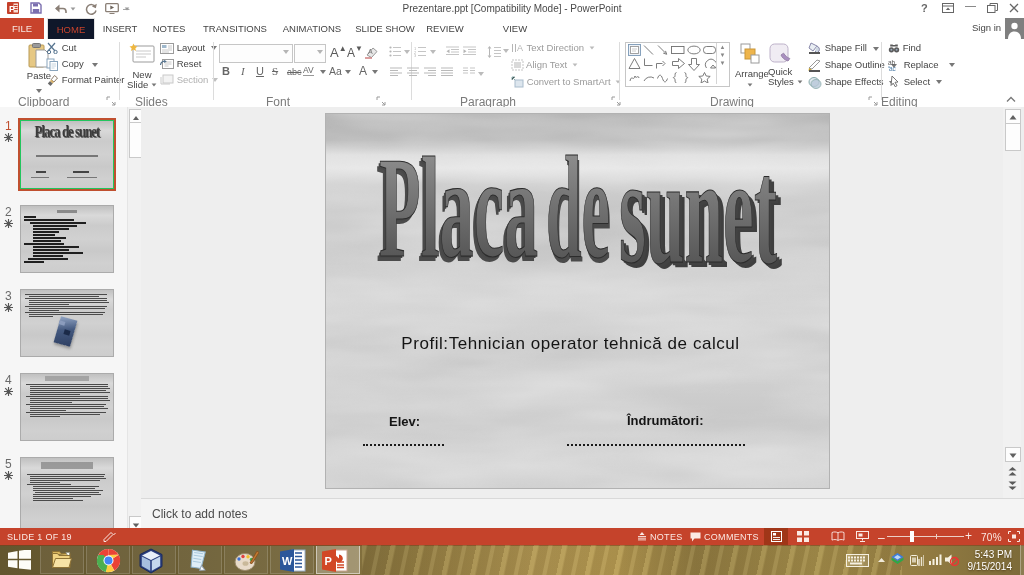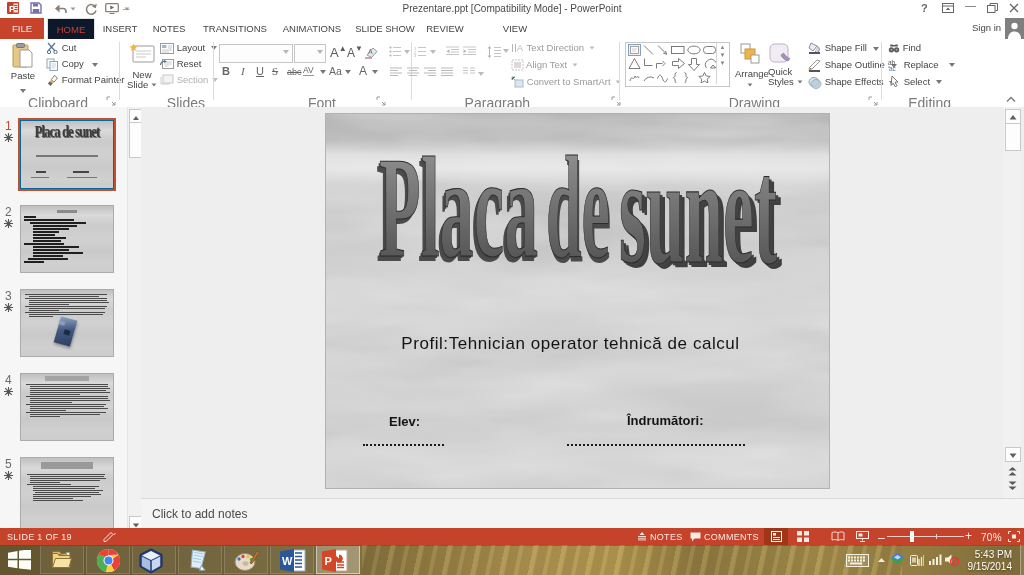--- a/index.html
+++ b/index.html
@@ -1,18 +1,18 @@
 <!DOCTYPE html>
 <html><head><meta charset="utf-8"><style>
 html,body{margin:0;padding:0;}
 #app{position:relative;width:1024px;height:575px;overflow:hidden;background:#fff;font-family:"Liberation Sans",sans-serif;-webkit-font-smoothing:antialiased;}
 .abs{position:absolute;}
 .dd{display:inline-block;width:0;height:0;border-left:3px solid transparent;border-right:3px solid transparent;border-top:4px solid #777;vertical-align:middle;}
 .vsep{position:absolute;top:3px;height:58px;width:1px;background:#dcdcdc;}
-.glabel{position:absolute;top:56px;font-size:14px;color:#7b7b7b;text-align:right;}
+.glabel{position:absolute;top:56px;font-size:12px;color:#7b7b7b;text-align:left;}
 .launcher{position:absolute;top:57px;width:10px;height:10px;}
 .tbtn{position:absolute;font-size:9.5px;color:#444;white-space:nowrap;}
 .ric{display:inline-block;vertical-align:middle;}
 
 #titlebar{position:absolute;left:0;top:0;width:1024px;height:18px;background:#fff;}
 #titletext{position:absolute;top:3px;left:0;width:1024px;text-align:center;font-size:10px;color:#494949;}
 
 #tabrow{position:absolute;left:0;top:18px;width:1024px;height:21px;background:#fff;border-bottom:1px solid #e3e3e3;}
 .tab{position:absolute;top:0;height:20px;line-height:21px;font-size:9.5px;color:#444;letter-spacing:0px;text-align:center;}
 #filetab{left:0;width:44px;font-size:9.5px;background:#c8432c;color:#f7e6e1;text-align:center;height:21px;}
@@ -104,21 +104,21 @@
     <span class="abs" style="left:972px;top:4px;font-size:9.5px;color:#444">Sign in</span>
     <div class="abs" style="left:1005px;top:0px;width:19px;height:21px;background:#7f7f7f">
       <svg width="19" height="21" viewBox="0 0 19 21">
           <circle cx="9.5" cy="8" r="3.2" fill="#fff"></circle>
           <path d="M3 21c0-5 2.7-7.5 6.5-7.5s6.5 2.5 6.5 7.5z" fill="#fff"></path>
         </svg>
     </div>
   </div>
   <div id="ribbon">
 
-    <div class="abs" style="left:8px;top:4px;width:30px;height:50px;text-align:center">
+    <div class="abs" style="left:24px;top:4px;width:30px;height:50px;text-align:center">
       <svg width="24" height="26" viewBox="0 0 24 26">
           <rect x="2" y="2" width="15" height="22" rx="1" fill="#e6c884" stroke="#b99a55"></rect>
           <rect x="5.5" y="0.5" width="8" height="4" rx="1" fill="#9b9b9b" stroke="#777"></rect>
           <path d="M11 8h9l3 3v14h-12z" fill="#fff" stroke="#9b9b9b" transform="translate(-2,-1)"></path>
         </svg>
       <div style="font-size:9.5px;color:#444;margin-top:-3px">Paste</div>
       <div style="margin-top:0px"><span class="dd"></span></div>
     </div>
     <div class="tbtn" style="left:46px;top:3px"><svg class="ric" width="13" height="12" viewBox="0 0 13 12">
           <path d="M2 1l7 8M9 1L2 9" stroke="#56748f" stroke-width="1.2" fill="none"></path>
@@ -340,21 +340,21 @@
         <path d="M1 5.5l4-4 4 4" fill="none" stroke="#777" stroke-width="1.3"></path>
       </svg>
   </div>
   <div id="content">
     <div id="leftpanel">
       <div class="thumbnum" style="top:12px;color:#c0502f">1</div>
       <svg class="abs thumbstar" style="top:26px" width="9" height="9" viewBox="0 0 9 9">
           <path d="M4.5 0v9M0 4.5h9M1.2 1.2l6.6 6.6M7.8 1.2L1.2 7.8" stroke="#555" stroke-width="1.1"></path>
           <path d="M4.5 1.8l.8 1.9 2 .2-1.5 1.3.5 2-1.8-1.1-1.8 1.1.5-2L1.7 3.9l2-.2z" fill="#555"></path>
         </svg>
-      <div class="abs" style="left:18px;top:11px;width:94px;height:69px;border:2px solid #c0502f;background:#0369a1">
+      <div class="abs" style="left:18px;top:11px;width:94px;height:69px;border:2px solid #c0502f;background:#22c55e">
         <div class="minicloud" style="position:absolute;left:1px;top:1px;width:92px;height:67px">
           <div style="position:absolute;left:4px;top:2px;width:84px;text-align:center;font-family:'Liberation Serif',serif;font-weight:bold;font-size:16px;color:#3c3c3c;transform:scaleX(0.8);letter-spacing:-1.2px;text-shadow:1px 1px 0 #666">Placa de sunet</div>
           <div style="position:absolute;left:15px;top:34px;width:62px;height:2px;background:#606060;opacity:0.8"></div>
           <div style="position:absolute;left:15px;top:50px;width:10px;height:2px;background:#444"></div>
           <div style="position:absolute;left:52px;top:50px;width:16px;height:2px;background:#444"></div>
           <div style="position:absolute;left:10px;top:56px;width:18px;height:1px;background:#777"></div>
           <div style="position:absolute;left:46px;top:56px;width:30px;height:1px;background:#777"></div>
         </div>
       </div>
       <div class="thumbnum" style="top:98px">2</div>

